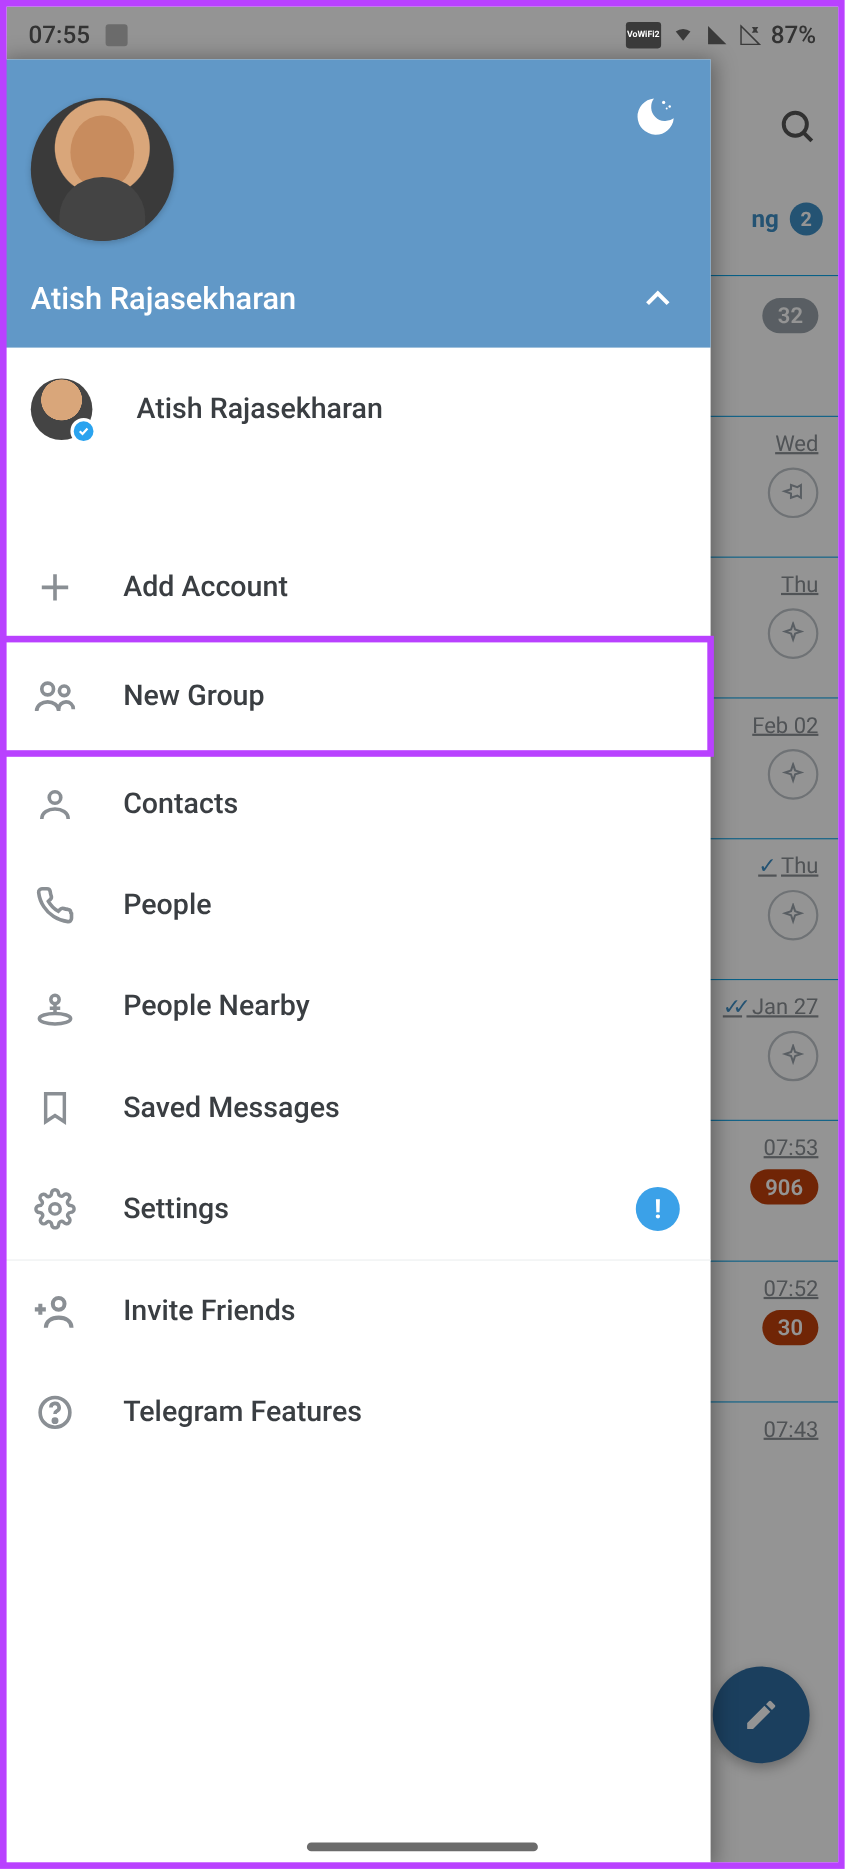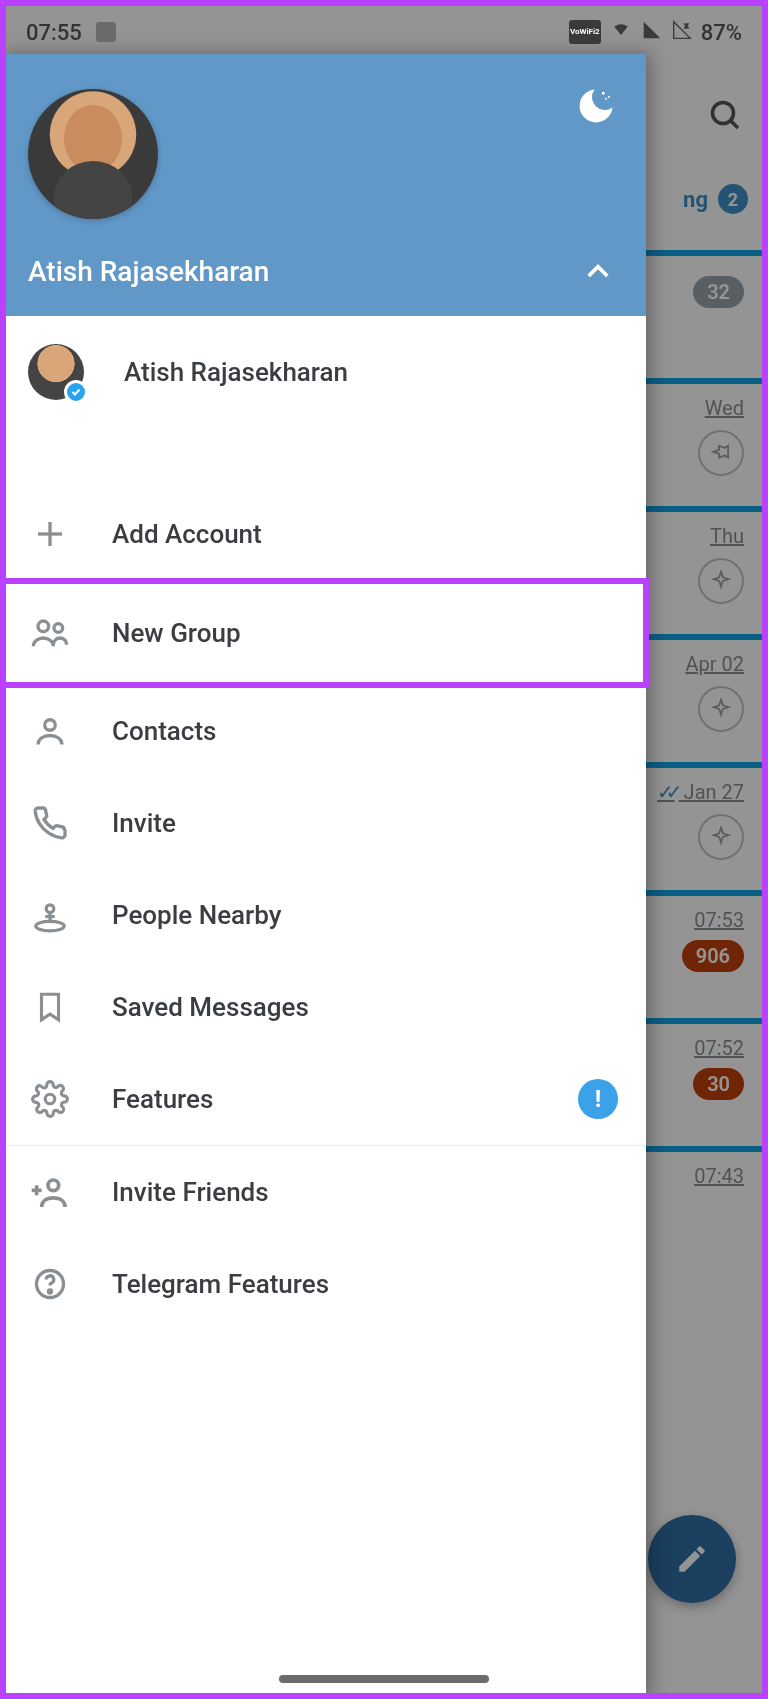--- a/index.html
+++ b/index.html
@@ -2,21 +2,21 @@
 <html><head>
 <meta charset="utf-8">
 <style>
   * { margin: 0; padding: 0; box-sizing: border-box; font-family: -apple-system, Roboto, sans-serif; }
   body { background: #fff; width: 768px; height: 1699px; position: relative; overflow: hidden; }
   .frame { position: absolute; inset: 0; border: 6px solid #b941ff; }
 
   
   .status { height: 52px; display: flex; align-items: center; padding: 11px 20px; font-size: 22px; font-weight: 500; color: #333; }
   .status-left { display: flex; align-items: center; gap: 14px; }
-  .status-right { margin-left: auto; display: flex; gap: 8px; }
+  .status-right { margin-left: auto; display: flex; align-items: center; gap: 8px; }
   .sq-icon { width: 20px; height: 20px; background: #6b6b6b; border-radius: 3px; }
   .vowifi { width: 32px; height: 24px; background: #3a3a3a; border-radius: 3px; display:flex;align-items:center;justify-content:center;color:#fff;font-size:8px;font-weight:700;line-height:1;}
   .wifi, .sig { color: #3a3a3a; }
 
   
   .hdr { background: #6198c7; padding: 35px 28px 28px; position: relative; }
   .avatar { width: 130px; height: 130px; border-radius: 50%; background: radial-gradient(circle at 50% 35%, #d9a67a 0 40%, #3a3a3a 41% 100%); box-shadow: 0 2px 6px rgba(0,0,0,.2); overflow:hidden; position:relative;}
   .avatar::after{content:"";position:absolute;left:20%;right:20%;bottom:-10%;height:55%;background:#444;border-radius:50% 50% 0 0;}
   .avatar-face{position:absolute;left:28%;top:12%;width:44%;height:52%;background:#c88c5e;border-radius:50%;}
   .username { color: #fff; font-size: 28px; font-weight: 500; margin-top: 36px; }
@@ -36,21 +36,21 @@
   .settings-alert { margin-left: auto; width: 40px; height: 40px; border-radius: 50%; background: #3ba1e8; color:#fff; display:flex;align-items:center;justify-content:center;font-weight:700;font-size:24px;}
 
   
   .bg { position: absolute; inset: 6px; background: #fff; }
   .bg-dim { position: absolute; inset: 0; background: rgba(0,0,0,.42); }
   .bg-top { height: 244px; background: #fff; position: relative; }
   .bg-search { position:absolute; right: 18px; top: 92px; color:#6b6b6b; }
   .bg-tab { position:absolute; right: 14px; top: 178px; display:flex; align-items:center; gap:10px; color:#3e8fc6; font-size:22px; font-weight:700;}
   .bg-tab .cnt{width:30px;height:30px;border-radius:50%;background:#3e8fc6;color:#fff;display:flex;align-items:center;justify-content:center;font-size:18px;}
   .bg-list { position:absolute; right:0; top:244px; width: 170px; }
-  .bg-item { height: 128px; border-top:6px solid #0ea5e9; padding: 12px 18px 0 0; text-align: right; position:relative;}
+  .bg-item { height: 128px; border-top:1px solid #0ea5e9; padding: 12px 18px 0 0; text-align: right; position:relative;}
   .bg-date { color:#8a8f94; font-size:20px;text-decoration:underline; }
   .bg-badge { margin-top:10px; display:inline-flex; width:46px;height:46px;border-radius:50%;border:2px solid #bfc5ca;align-items:center;justify-content:center;}
   .bg-count { margin-top:8px; display:inline-flex; padding:4px 14px;border-radius:20px;background:#c2410c;color:#fff;font-size:20px;font-weight:600;}
   .bg-txt { position:absolute; left:-18px; top:48px; color:#8a8f94; font-size:22px;}
   .check1{color:#3e8fc6;margin-right:4px;}
 
   
   .fab { position:absolute; right: 26px; bottom: 90px; width: 88px; height: 88px; border-radius:50%; background:#2f6da3; display:flex;align-items:center;justify-content:center; box-shadow:0 4px 12px rgba(0,0,0,.3);}
 
   
@@ -90,21 +90,29 @@
     </div>
     <div class="bg-item">
       <div class="bg-date">Thu</div>
       <span class="bg-badge">
           <svg width="22" height="22" viewBox="0 0 24 24" fill="none" stroke="#9aa3ab" stroke-width="2">
             <path d="M12 2l2 6 6 2-6 2-2 6-2-6-6-2 6-2z"></path>
           </svg>
         </span>
     </div>
     <div class="bg-item">
-      <div class="bg-date">Apr 02</div>
+      <div class="bg-date">Feb 02</div>
+      <span class="bg-badge">
+          <svg width="22" height="22" viewBox="0 0 24 24" fill="none" stroke="#9aa3ab" stroke-width="2">
+            <path d="M12 2l2 6 6 2-6 2-2 6-2-6-6-2 6-2z"></path>
+          </svg>
+        </span>
+    </div>
+    <div class="bg-item">
+      <div class="bg-date"><span class="check1">✓</span><span>Thu</span></div>
       <span class="bg-badge">
           <svg width="22" height="22" viewBox="0 0 24 24" fill="none" stroke="#9aa3ab" stroke-width="2">
             <path d="M12 2l2 6 6 2-6 2-2 6-2-6-6-2 6-2z"></path>
           </svg>
         </span>
     </div>
     <div class="bg-item">
       <div class="bg-date"><span class="check1" style="letter-spacing:-8px">✓✓</span> <span>Jan 27</span></div>
       <span class="bg-badge">
           <svg width="22" height="22" viewBox="0 0 24 24" fill="none" stroke="#9aa3ab" stroke-width="2">
@@ -228,21 +236,21 @@
     </span>
     <span class="lbl">Contacts</span>
   </div>
 
   <div class="row">
     <span class="ico">
       <svg width="36" height="36" viewBox="0 0 24 24" fill="none" stroke="#8a8f94" stroke-width="2.2">
           <path d="M22 16.9v3a2 2 0 0 1-2.2 2 19.8 19.8 0 0 1-8.6-3.1 19.5 19.5 0 0 1-6-6A19.8 19.8 0 0 1 2.1 4.2 2 2 0 0 1 4.1 2h3a2 2 0 0 1 2 1.7c.1.9.3 1.8.6 2.6a2 2 0 0 1-.5 2.1L8 9.6a16 16 0 0 0 6 6l1.2-1.2a2 2 0 0 1 2.1-.5c.8.3 1.7.5 2.6.6a2 2 0 0 1 1.7 2z"></path>
         </svg>
     </span>
-    <span class="lbl">Invite</span>
+    <span class="lbl">People</span>
   </div>
 
   <div class="row">
     <span class="ico">
       <svg width="38" height="38" viewBox="0 0 24 24" fill="none" stroke="#8a8f94" stroke-width="2">
           <ellipse cx="12" cy="19" rx="9" ry="3"></ellipse>
           <circle cx="12" cy="8" r="2.4"></circle>
           <path d="M12 10.4v5"></path>
           <path d="M9 13h6"></path>
         </svg>
@@ -259,21 +267,21 @@
     <span class="lbl">Saved Messages</span>
   </div>
 
   <div class="row">
     <span class="ico">
       <svg width="38" height="38" viewBox="0 0 24 24" fill="none" stroke="#8a8f94" stroke-width="2">
           <circle cx="12" cy="12" r="3"></circle>
           <path d="M19.4 15a1.7 1.7 0 0 0 .3 1.8l.1.1a2 2 0 1 1-2.8 2.8l-.1-.1a1.7 1.7 0 0 0-1.8-.3 1.7 1.7 0 0 0-1 1.5V21a2 2 0 1 1-4 0v-.1a1.7 1.7 0 0 0-1-1.5 1.7 1.7 0 0 0-1.8.3l-.1.1a2 2 0 1 1-2.8-2.8l.1-.1a1.7 1.7 0 0 0 .3-1.8 1.7 1.7 0 0 0-1.5-1H3a2 2 0 1 1 0-4h.1a1.7 1.7 0 0 0 1.5-1 1.7 1.7 0 0 0-.3-1.8l-.1-.1a2 2 0 1 1 2.8-2.8l.1.1a1.7 1.7 0 0 0 1.8.3H9a1.7 1.7 0 0 0 1-1.5V3a2 2 0 1 1 4 0v.1a1.7 1.7 0 0 0 1 1.5 1.7 1.7 0 0 0 1.8-.3l.1-.1a2 2 0 1 1 2.8 2.8l-.1.1a1.7 1.7 0 0 0-.3 1.8V9c.3.6.9 1 1.5 1H21a2 2 0 1 1 0 4h-.1a1.7 1.7 0 0 0-1.5 1z"></path>
         </svg>
     </span>
-    <span class="lbl">Features</span>
+    <span class="lbl">Settings</span>
     <span class="settings-alert">!</span>
   </div>
 
   <div class="divider"></div>
 
   <div class="row">
     <span class="ico">
       <svg width="40" height="40" viewBox="0 0 24 24" fill="none" stroke="#8a8f94" stroke-width="2.2">
           <circle cx="14" cy="8" r="3.2"></circle>
           <path d="M7 21c0-3.5 3-5.5 7-5.5s7 2 7 5.5"></path>

